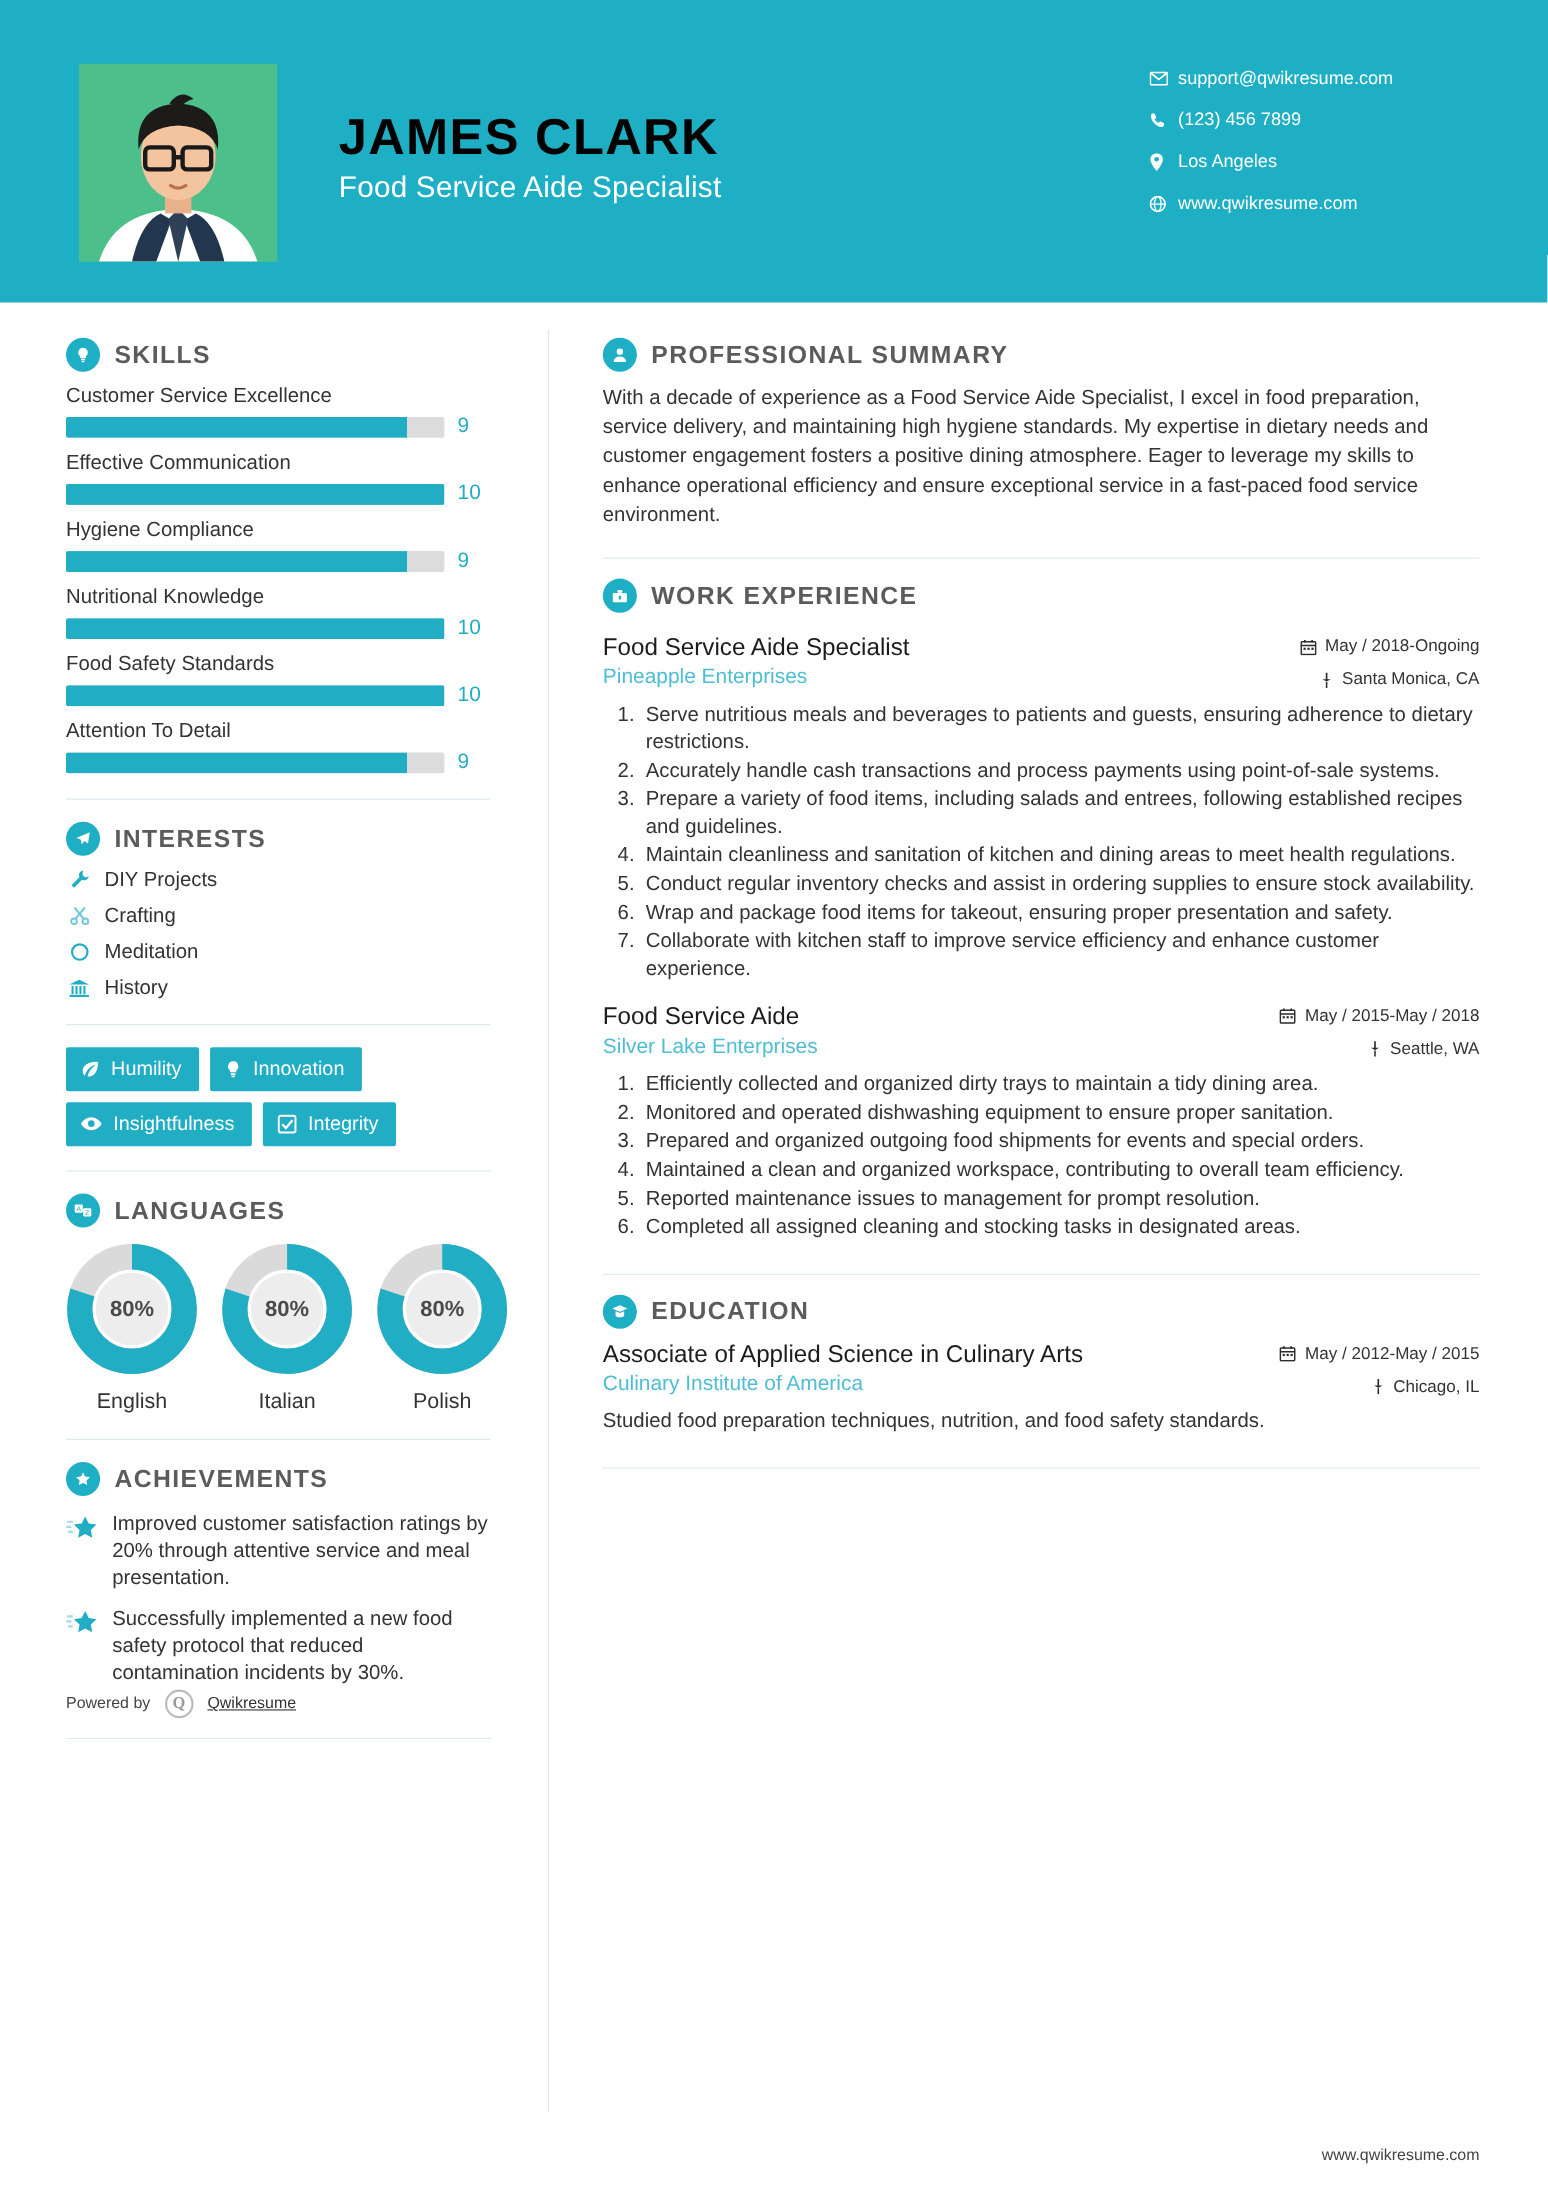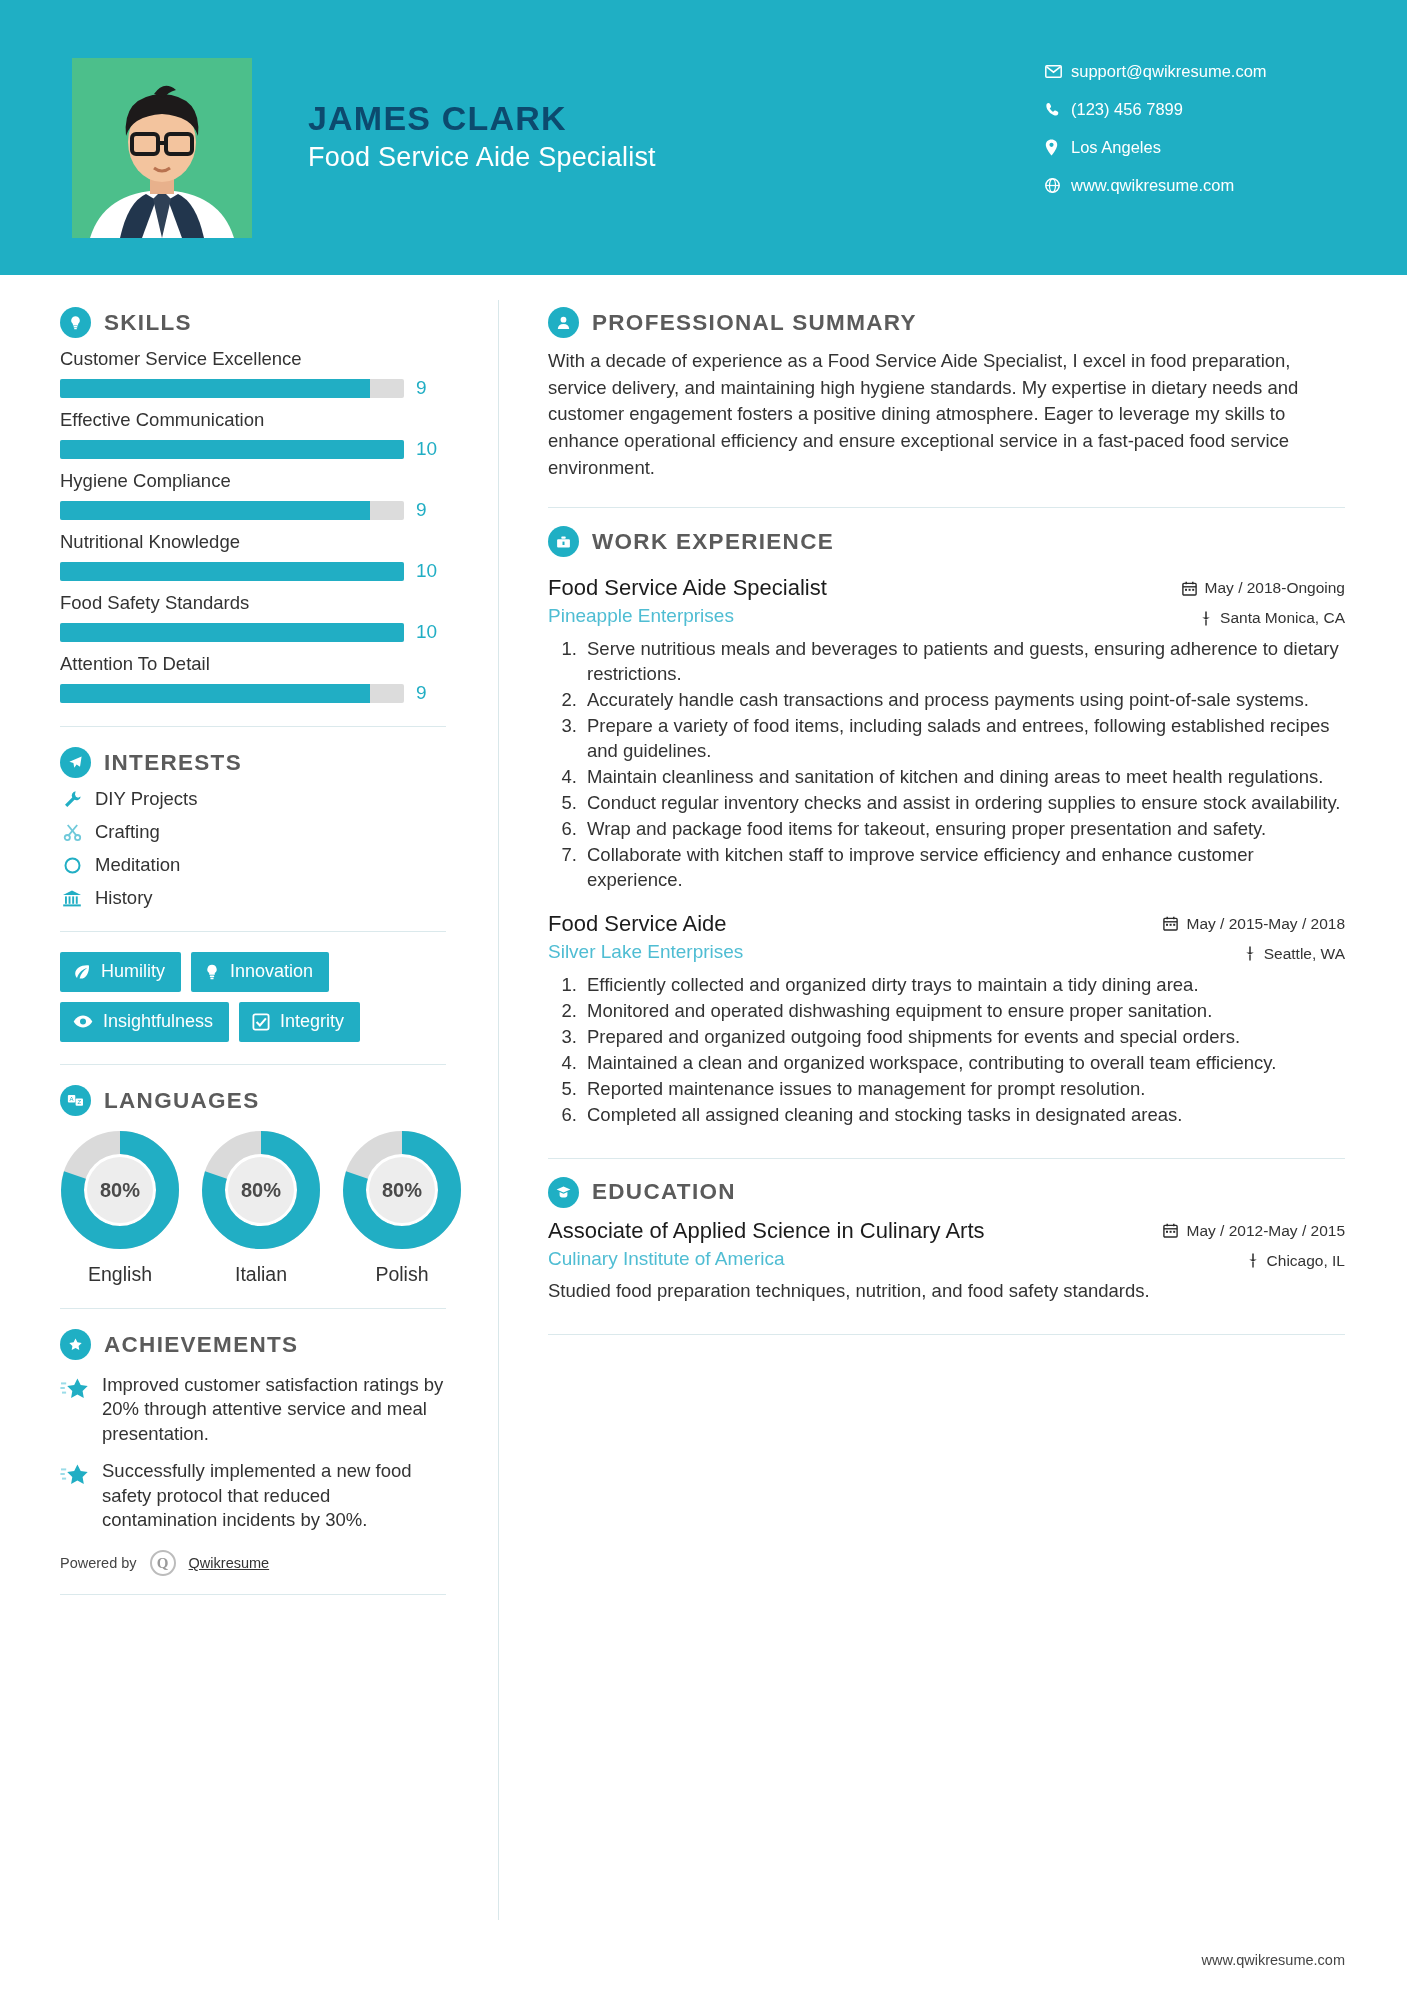--- a/index.html
+++ b/index.html
@@ -35,23 +35,23 @@
     overflow: hidden;
     background: #4CBF8B;
   }
   .photo-svg { display: block; width: 180px; height: 180px; }
   .name-block {
     position: absolute;
     left: 308px;
     top: 100px;
   }
   .name {
-    font-size: 34px;
+    font-size: 46px;
     font-weight: bold;
-    color: #0c4a6e;
+    color: #000000;
     letter-spacing: 1.2px;
     line-height: 1.06;
   }
   .job-title {
     font-size: 27px;
     color: #ffffff;
     font-weight: 400;
     margin-top: 6px;
     letter-spacing: 0.2px;
   }
@@ -204,21 +204,21 @@
   .lang-name { font-size: 19.5px; color:#333; margin-top: 13px; }
 
   
   .ach { display:flex; gap:12px; margin-top: 13px; }
   .ach-ico { width:30px; flex:0 0 30px; padding-top:4px; color:#21AEC4; }
   .ach-ico svg { display:block; }
   .ach-txt { font-size:18.5px; line-height:1.32; color:#333; }
 
   .powered {
     display:flex; align-items:center; gap: 13px;
-    margin-top: 18px;
+    margin-top: 4px;
     font-size: 14.5px; color: #444;
   }
   .powered .q {
     width: 26px; height:26px; border-radius:50%;
     border: 2.5px solid #bcbcbc;
     position: relative;
     display:flex;align-items:center;justify-content:center;
     color:#9a9a9a; font-size:15px; font-weight:bold;
     font-family: "Liberation Serif", serif;
   }

